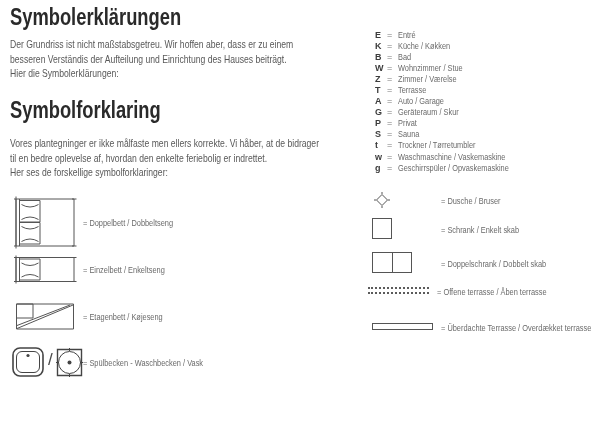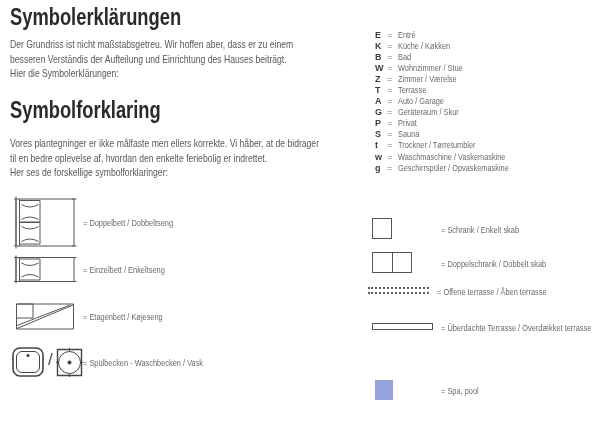--- a/index.html
+++ b/index.html
@@ -189,20 +189,30 @@
       <circle cx="13.5" cy="14.5" r="2" fill="#444" stroke="none"></circle>
       <line x1="13.5" y1="0" x2="13.5" y2="3" stroke-width="1"></line>
       <line x1="13.5" y1="26" x2="13.5" y2="29" stroke-width="1"></line>
       <line x1="0" y1="14.5" x2="3" y2="14.5" stroke-width="1"></line>
       <line x1="24" y1="14.5" x2="27" y2="14.5" stroke-width="1"></line>
     </svg>
     <span class="lbl" style="left:71px">= Spülbecken - Waschbecken / Vask</span>
   </div>
 
 
+  <div class="row" style="left:372px;top:194px;width:220px;height:12px">
+    <svg class="sym icon-abs" style="left:4px" width="12" height="12" viewBox="0 0 12 12" fill="none" stroke="#555" stroke-width="1">
+      <path d="M6,0.5 L11.5,6 L6,11.5 L0.5,6 Z"></path>
+      <line x1="6" y1="-2" x2="6" y2="0"></line>
+      <line x1="6" y1="12" x2="6" y2="14"></line>
+      <line x1="-2" y1="6" x2="0" y2="6"></line>
+      <line x1="12" y1="6" x2="14" y2="6"></line>
+    </svg>
+    <span class="lbl" style="left:69px">= Dusche / Bruser</span>
+  </div>
 
   <div class="row" style="left:372px;top:252px;width:220px;height:21px">
     <div class="box dbl-cab icon-abs" style="width:40px;height:21px">
       <div class="divider"></div>
     </div>
     <span class="lbl" style="left:69px">= Doppelschrank / Dobbelt skab</span>
   </div>
 
   <div class="row" style="left:372px;top:218px;width:220px;height:21px">
     <div class="box icon-abs" style="width:20px;height:21px"></div>
@@ -213,18 +223,14 @@
     <div class="dotted icon-abs" style="width:61px"></div>
     <span class="lbl" style="left:69px">= Offene terrasse / Åben terrasse</span>
   </div>
 
   <div class="row" style="left:372px;top:323px;width:228px;height:7px">
     <div class="box icon-abs" style="width:61px;height:7px"></div>
     <span class="lbl" style="left:69px">= Überdachte Terrasse / Overdækket terrasse</span>
   </div>
 
 
-  <div class="row" style="left:372px;top:380px;width:220px;height:20px">
-    <div class="swatch icon-abs" style="left: 3px; width: 18px; height: 20px; background-color: rgb(150, 163, 220);"></div>
-    <span class="lbl" style="left:69px">= Spa, pool</span>
-  </div>
 
 </div>
 
 </body></html>

